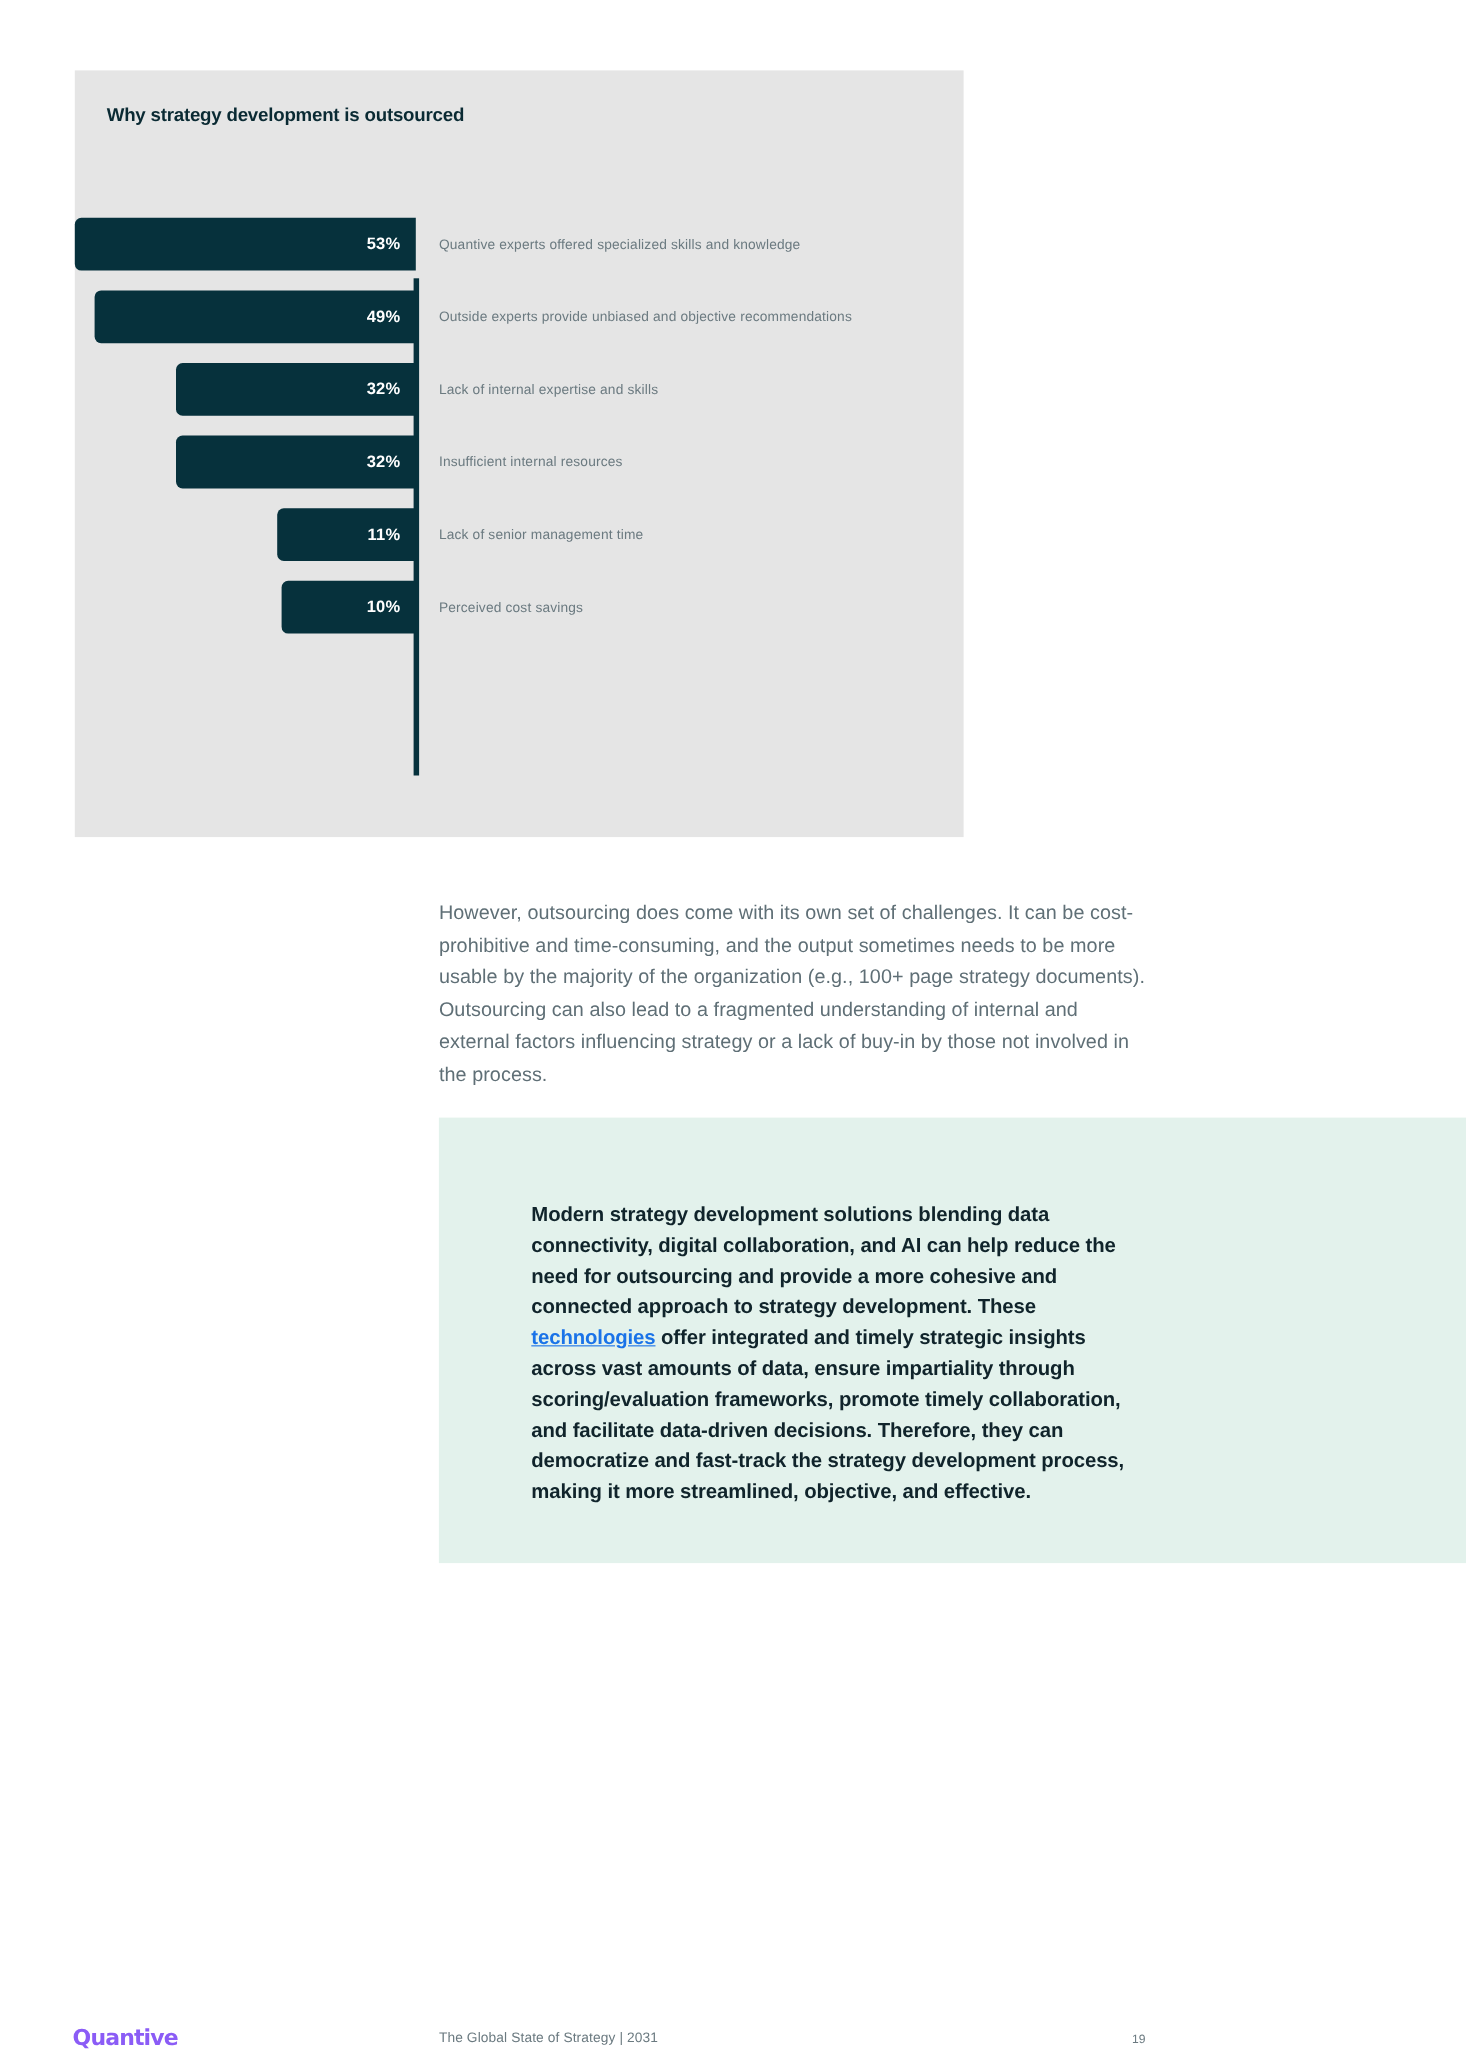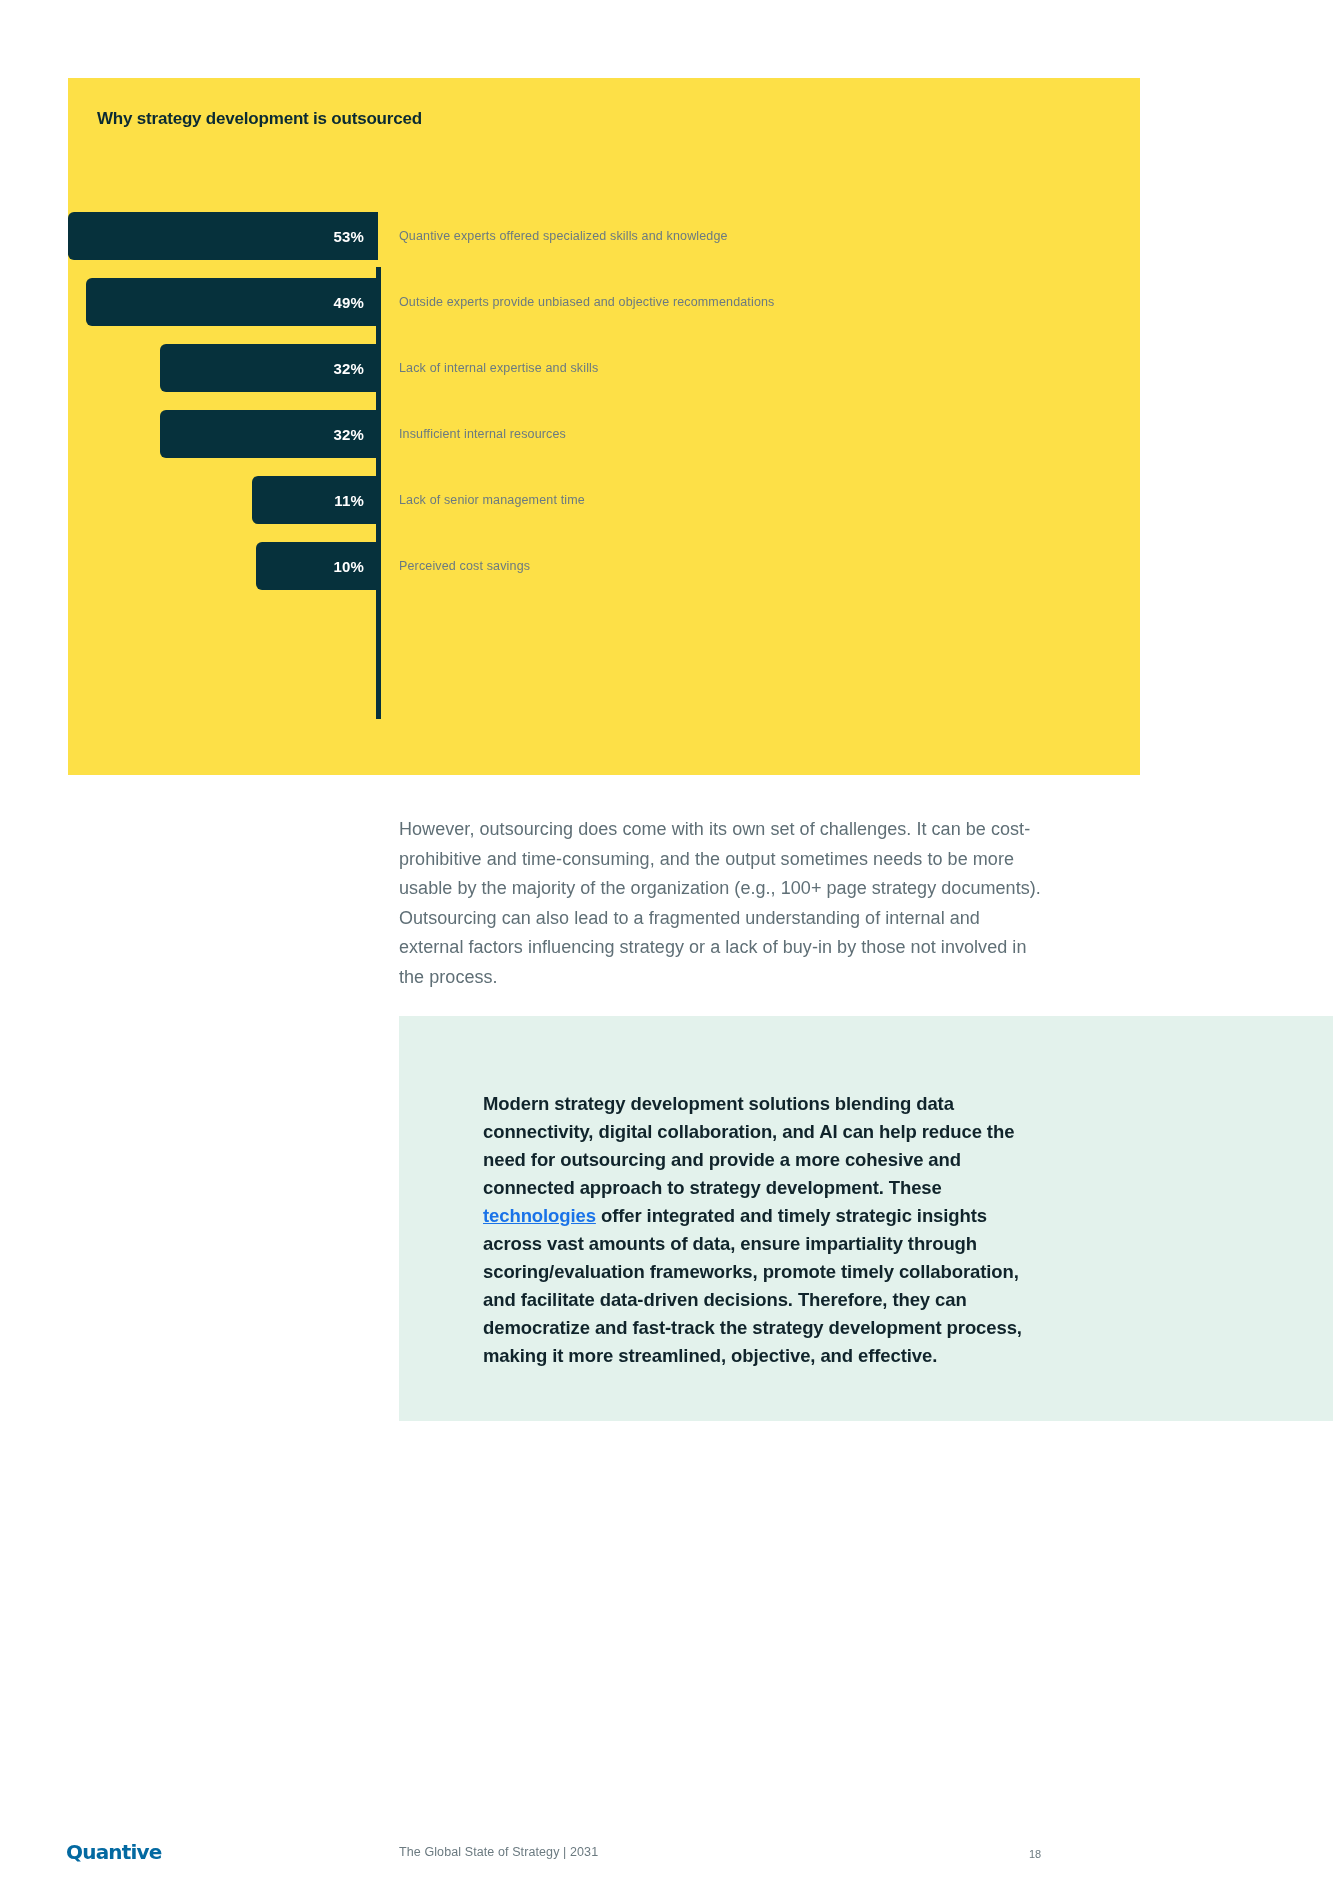--- a/index.html
+++ b/index.html
@@ -13,24 +13,24 @@
     font-family: "Liberation Sans", sans-serif;
     color: #333;
     position: relative;
     overflow: hidden;
   }
 
   
   .chart-panel {
     position: absolute;
     left: 68px;
-    top: 78px;
-    width: 1072px;
+    top: 64px;
+    width: 808px;
     height: 697px;
-    background: #fde047;
+    background: #e5e5e5;
   }
   .chart-title {
     position: absolute;
     left: 29px;
     top: 31px;
     font-size: 17px;
     font-weight: bold;
     color: #0a2a33;
     letter-spacing: -0.2px;
   }
@@ -142,21 +142,21 @@
     position: absolute;
     left: 66px;
     top: 1841px;
     height: 22px;
     display: flex;
     align-items: center;
   }
   .logo-text {
     font-size: 20px;
     font-weight: bold;
-    color: #0369a1;
+    color: #8b5cf6;
     letter-spacing: -0.8px;
     font-family: "DejaVu Sans", sans-serif;
   }
   .footer-center {
     position: absolute;
     left: 399px;
     top: 1845px;
     font-size: 12.5px;
     color: #6b7a80;
     letter-spacing: 0.1px;
@@ -235,13 +235,13 @@
 <div class="callout">
   <div class="callout-text">
     <span>Modern strategy development solutions blending data connectivity, digital collaboration, and AI can help reduce the need for outsourcing and provide a more cohesive and connected approach to strategy development. These </span><a href="#" class="callout-link">technologies</a><span> offer integrated and timely strategic insights across vast amounts of data, ensure impartiality through scoring/evaluation frameworks, promote timely collaboration, and facilitate data-driven decisions. Therefore, they can democratize and fast-track the strategy development process, making it more streamlined, objective, and effective.</span>
   </div>
 </div>
 
 <div class="footer-logo">
   <span class="logo-text">Quantive</span>
 </div>
 <div class="footer-center">The Global State of Strategy | 2031</div>
-<div class="footer-page">18</div>
+<div class="footer-page">19</div>
 
 </body></html>

